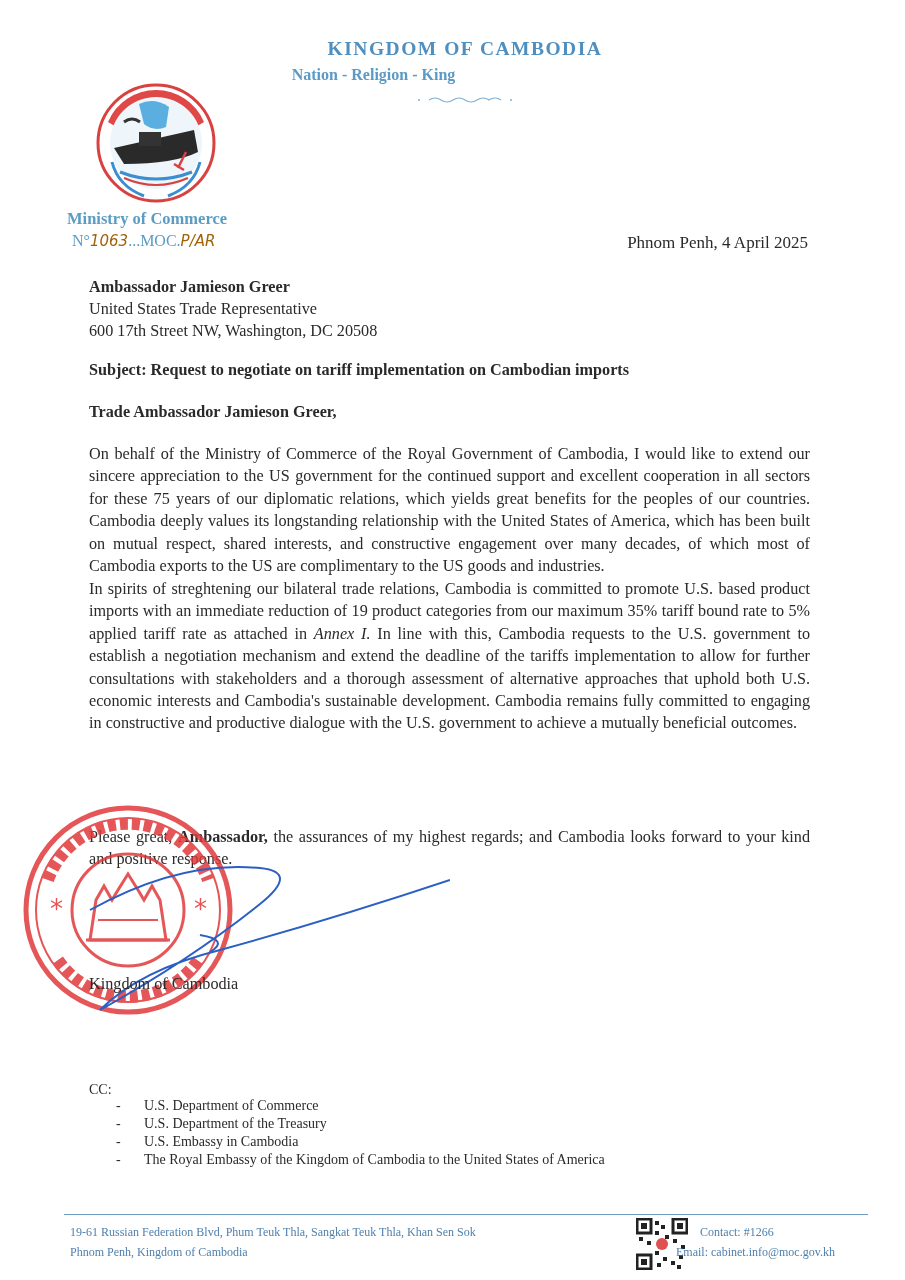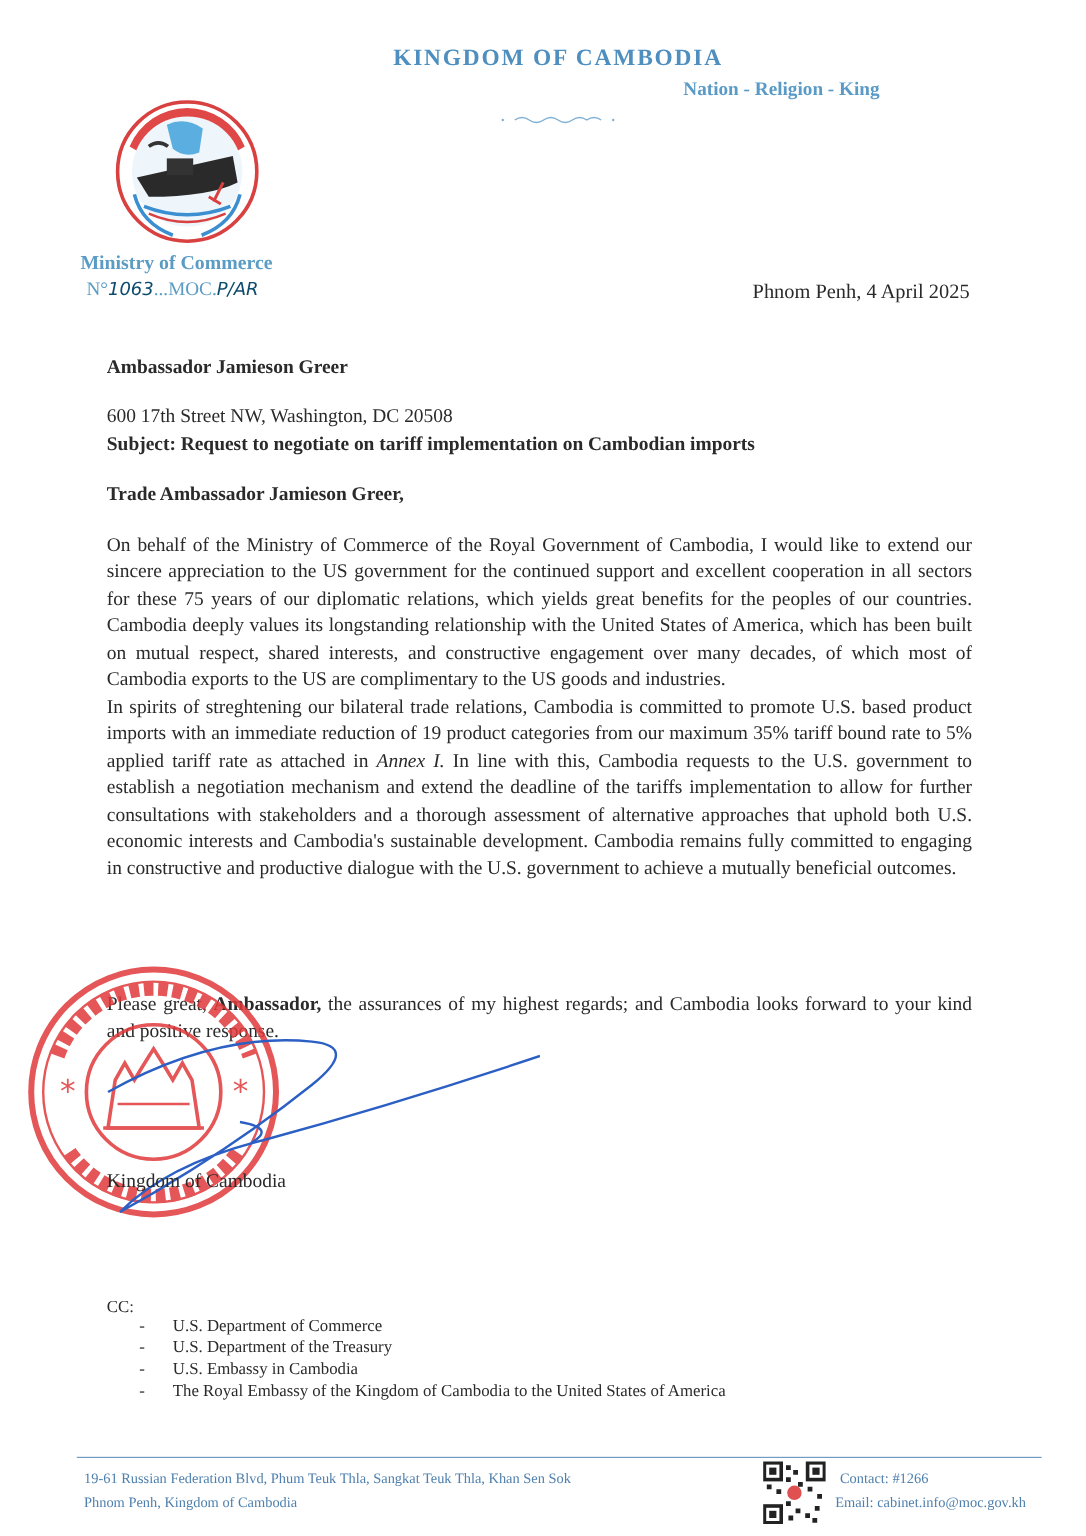--- a/index.html
+++ b/index.html
@@ -1,32 +1,32 @@
 <!DOCTYPE html>
 <html><head>
 <meta charset="utf-8">
 <style>
   html, body { margin:0; padding:0; }
   body { width:905px; height:1280px; background:#fff; position:relative; overflow:hidden;
          font-family:"Liberation Serif", serif; color:#2a2a2a; }
   .abs { position:absolute; }
   .hdr-title { left:0; width:905px; top:38px; text-align:center; font-size:19.5px; font-weight:bold;
                letter-spacing:1.5px; color:#4e8fc0; padding-left:25px; box-sizing:border-box; }
-  .hdr-motto { left:0; width:733px; top:66px; text-align:right; font-size:16px; font-weight:bold;
+  .hdr-motto { left:0; width:733px; top:66px; text-align:center; font-size:16px; font-weight:bold;
                color:#5a9ac6; padding-left:14px; box-sizing:border-box; }
   .hdr-orn { left:415px; top:95px; width:100px; height:10px; }
   .logo { left:94px; top:82px; width:124px; height:122px; }
   .ministry { left:67px; top:209px; font-size:16.5px; font-weight:bold; color:#5b9cc4; }
   .refno { left:72px; top:232px; font-size:16px; color:#5b9cc4; }
-  .refno .hand { font-family:"DejaVu Sans", sans-serif; font-style:italic; color:#0c4a6e; font-size:15px; }
+  .refno .hand { font-family:"DejaVu Sans", sans-serif; font-style:italic; color:#a16207; font-size:15px; }
   .date { right:97px; top:233px; font-size:17px; }
   .body-text { left:89px; width:721px; font-size:16.2px; line-height:22.4px; }
   .b { font-weight:bold; }
   .just { text-align:justify; }
-  .addr div { line-height:22px;margin-top:19px; }
+  .addr div { line-height:22px; }
   .cc { left:89px; top:1082px; font-size:14px; }
   .cc-list { left:116px; top:1097px; font-size:14px; line-height:18px; }
   .cc-list .row { display:flex; }
   .cc-list .dash { width:28px; }
   .footer-line { left:64px; top:1214px; width:804px; height:1px; background:#6f9cc0; }
   .foot { font-size:12px; color:#4f80ad; }
   .qr { left:636px; top:1218px; width:52px; height:52px; }
   .stamp { left:8px; top:790px; width:240px; height:240px; }
   .sig { left:30px; top:840px; width:420px; height:190px; }
 </style>
@@ -56,20 +56,21 @@
 </svg>
 
 <div class="abs ministry">Ministry of Commerce</div>
 <div class="abs refno">
   <span>N°</span><span class="hand">1063</span><span>...MOC.</span><span class="hand">P/AR</span>
 </div>
 <div class="abs date">Phnom Penh, 4 April 2025</div>
 
 <div class="abs body-text addr" style="top:276px;">
   <div class="b">Ambassador Jamieson Greer</div>
+  <div>United States Trade Representative</div>
   <div>600 17th Street NW, Washington, DC 20508</div>
 </div>
 
 <div class="abs body-text b" style="top:359px;">Subject: Request to negotiate on tariff implementation on Cambodian imports</div>
 <div class="abs body-text b" style="top:401px;">Trade Ambassador Jamieson Greer,</div>
 
 <div class="abs body-text just" style="top:443px;">On behalf of the Ministry of Commerce of the Royal Government of Cambodia, I would like to extend our sincere appreciation to the US government for the continued support and excellent cooperation in all sectors for these 75 years of our diplomatic relations, which yields great benefits for the peoples of our countries. Cambodia deeply values its longstanding relationship with the United States of America, which has been built on mutual respect, shared interests, and constructive engagement over many decades, of which most of Cambodia exports to the US are complimentary to the US goods and industries.</div>
 
 <div class="abs body-text just" style="top:578px;">
   <span>In spirits of streghtening our bilateral trade relations, Cambodia is committed to promote U.S. based product imports with an immediate reduction of 19 product categories from our maximum 35% tariff bound rate to 5% applied tariff rate as attached in </span><i>Annex I.</i><span> In line with this, Cambodia requests to the U.S. government to establish a negotiation mechanism and extend the deadline of the tariffs implementation to allow for further consultations with stakeholders and a thorough assessment of alternative approaches that uphold both U.S. economic interests and Cambodia's sustainable development. Cambodia remains fully committed to engaging in constructive and productive dialogue with the U.S. government to achieve a mutually beneficial outcomes.</span>
@@ -129,13 +130,13 @@
   <rect x="1" y="1" width="14" height="14" fill="none" stroke="#222" stroke-width="3"></rect>
   <rect x="37" y="1" width="14" height="14" fill="none" stroke="#222" stroke-width="3"></rect>
   <rect x="1" y="37" width="14" height="14" fill="none" stroke="#222" stroke-width="3"></rect>
   <rect x="5" y="5" width="6" height="6" fill="#222"></rect>
     <rect x="41" y="5" width="6" height="6" fill="#222"></rect>
     <rect x="5" y="41" width="6" height="6" fill="#222"></rect>
   <path d="M19 3h4v4h-4zM25 7h4v4h-4zM19 13h4v4h-4zM29 17h4v4h-4zM3 19h4v4h-4zM11 23h4v4h-4zM37 21h4v4h-4zM45 27h4v4h-4zM19 33h4v4h-4zM27 39h4v4h-4zM35 43h4v4h-4zM43 37h4v4h-4zM21 45h4v4h-4zM41 47h4v4h-4z" fill="#222"></path>
   <circle cx="26" cy="26" r="6" fill="#e05050"></circle>
 </svg>
 <div class="abs foot" style="left:700px; top:1225px;">Contact: #1266</div>
-<div class="abs foot" style="left:696px; top:1245px;">Email: cabinet.info@moc.gov.kh</div>
+<div class="abs foot" style="left:676px; top:1245px;">Email: cabinet.info@moc.gov.kh</div>
 
 </body></html>

